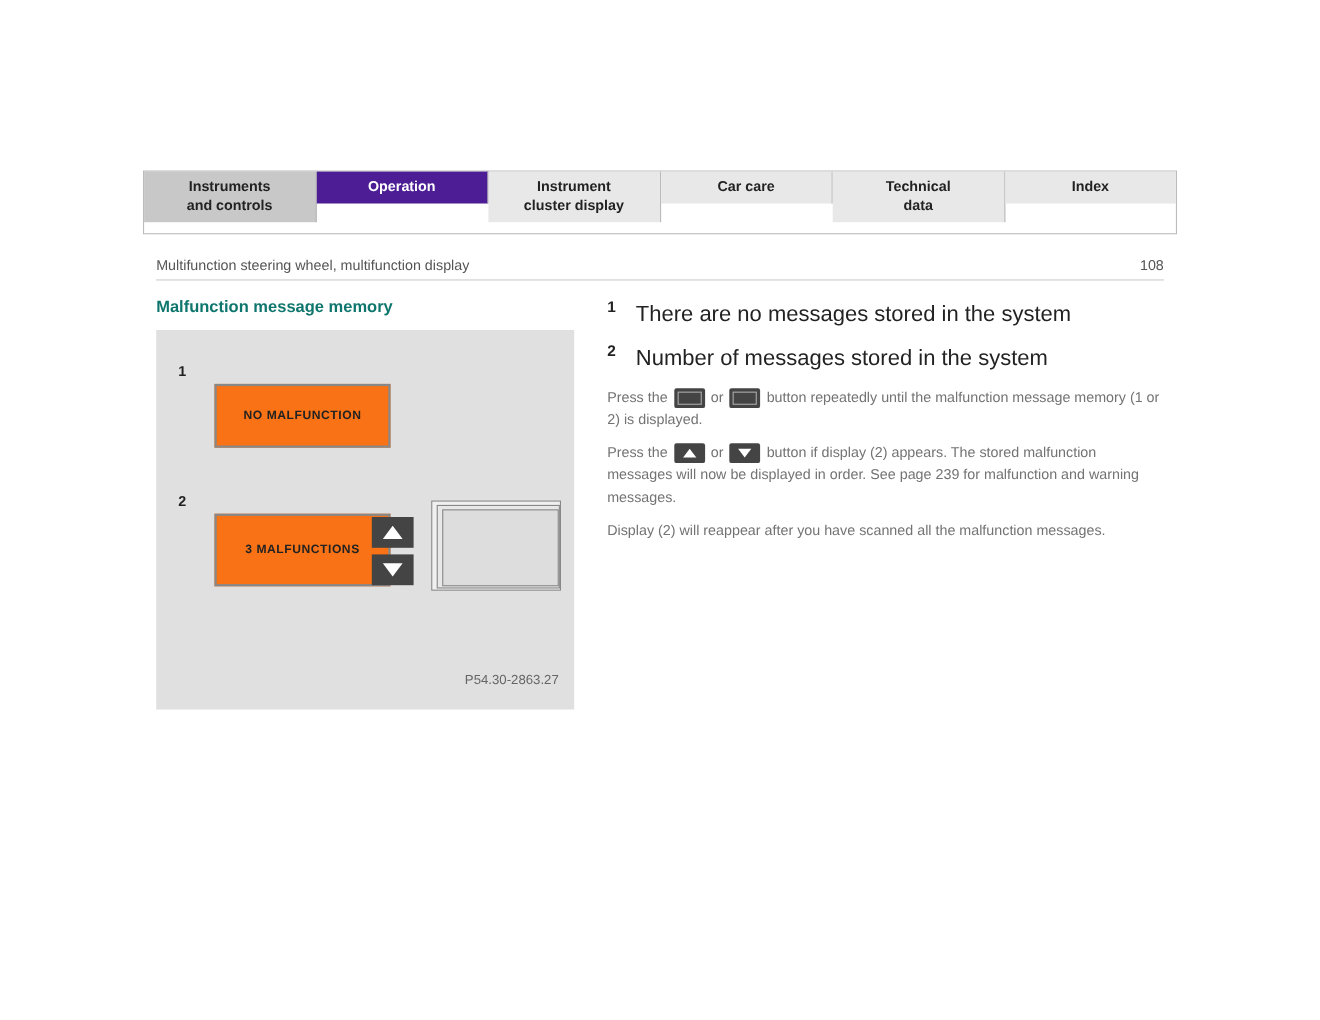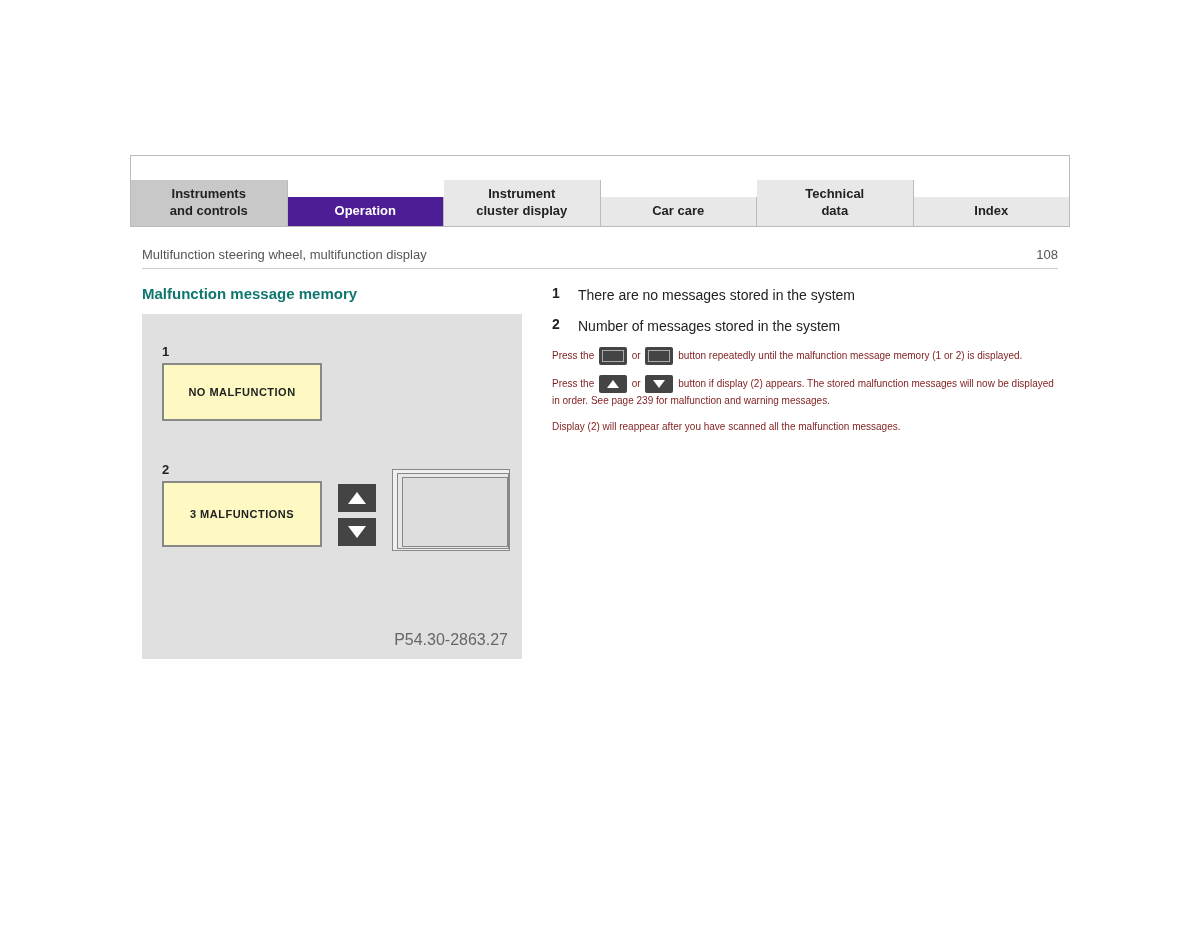--- a/index.html
+++ b/index.html
@@ -9,23 +9,23 @@
       background: #ffffff;
       font-family: Arial, Helvetica, sans-serif;
       font-size: 14px;
       color: #222;
       overflow: hidden;
     }
 
     
     .nav-bar {
       display: flex;
-      align-items: flex-end;
+      align-items: flex-start;
       margin: 155px 130px 0 130px;
-      height: 72px;
+      height: 58px;
       border: 1px solid #bbb;
     }
 
     .nav-item {
       flex: 1;
       display: flex;
       align-items: center;
       justify-content: center;
       text-align: center;
       font-size: 13px;
@@ -107,29 +107,30 @@
       left: 20px;
     }
 
     .display-1 .label-num {
       font-size: 13px;
       font-weight: bold;
       margin-bottom: 4px;
     }
 
     .screen-box {
-      background: #fef9c3;
+      background: #f97316;
       border: 2px solid #888;
       display: flex;
       align-items: center;
       justify-content: center;
       font-size: 11px;
       font-weight: bold;
       color: #222;
       letter-spacing: 0.5px;
+      margin-left: 33px;
     }
 
     .screen-box-1 {
       width: 160px;
       height: 58px;
     }
 
     
     .display-2 {
       position: absolute;
@@ -206,23 +207,23 @@
       border: 1.5px solid #888;
     }
 
     .sp1 { width: 118px; height: 82px; top: 0; left: 0; }
     .sp2 { width: 112px; height: 76px; top: 4px; left: 5px; background: #e8e8e8; }
     .sp3 { width: 106px; height: 70px; top: 8px; left: 10px; background: #ddd; }
 
     
     .ref-text {
       position: absolute;
-      bottom: 10px;
+      bottom: 20px;
       right: 14px;
-      font-size: 16px;
+      font-size: 12px;
       color: #666;
     }
 
     
     .right-col {
       flex: 1;
       padding-top: 0;
     }
 
     .numbered-item {
@@ -233,28 +234,28 @@
     }
 
     .item-num {
       font-weight: bold;
       font-size: 14px;
       color: #222;
       min-width: 16px;
     }
 
     .item-text {
-      font-size: 14px;
+      font-size: 20px;
       color: #222;
       line-height: 1.5;
     }
 
     .paragraph {
-      font-size: 10px;
-      color: #7f1d1d;
+      font-size: 13px;
+      color: #737373;
       line-height: 1.55;
       margin-bottom: 10px;
     }
 
     .btn-icon-arrow {
       display: inline-flex;
       align-items: center;
       justify-content: center;
       background: #444;
       width: 28px;

